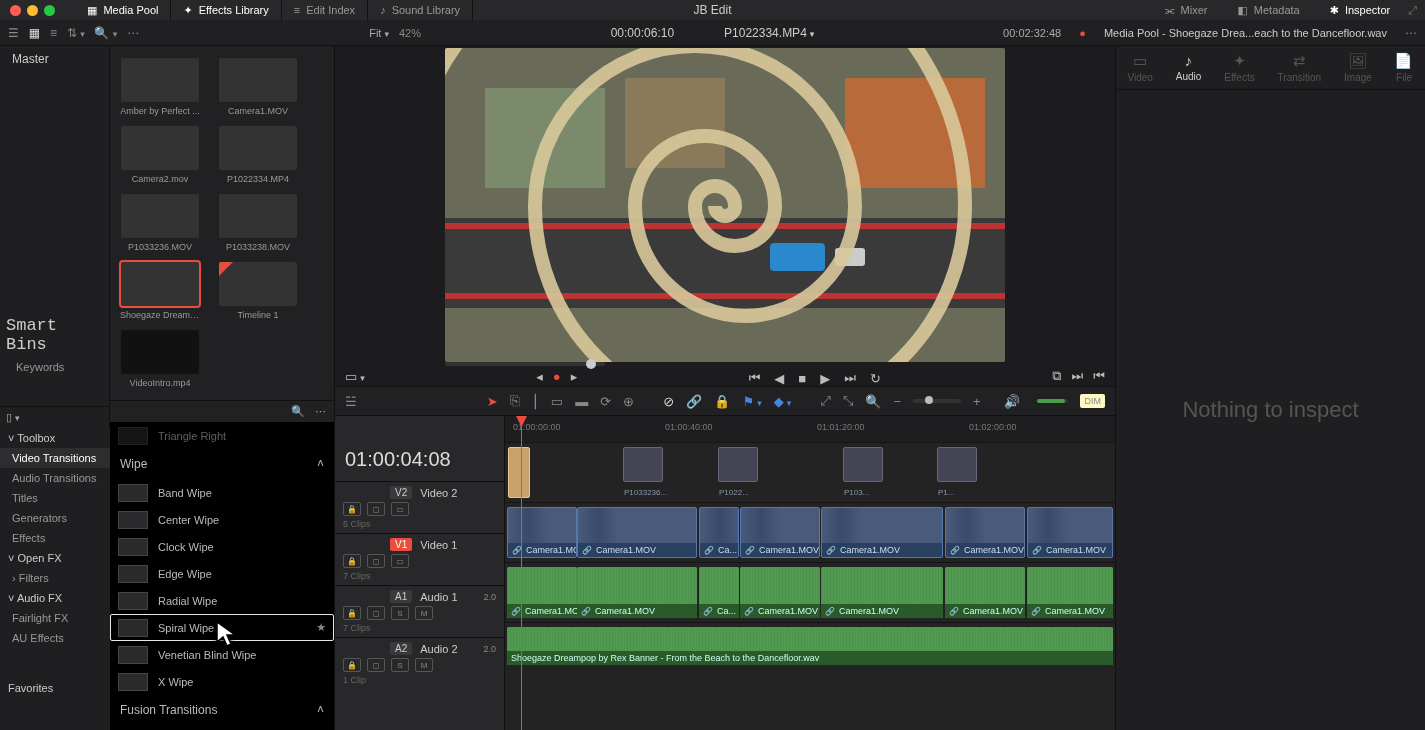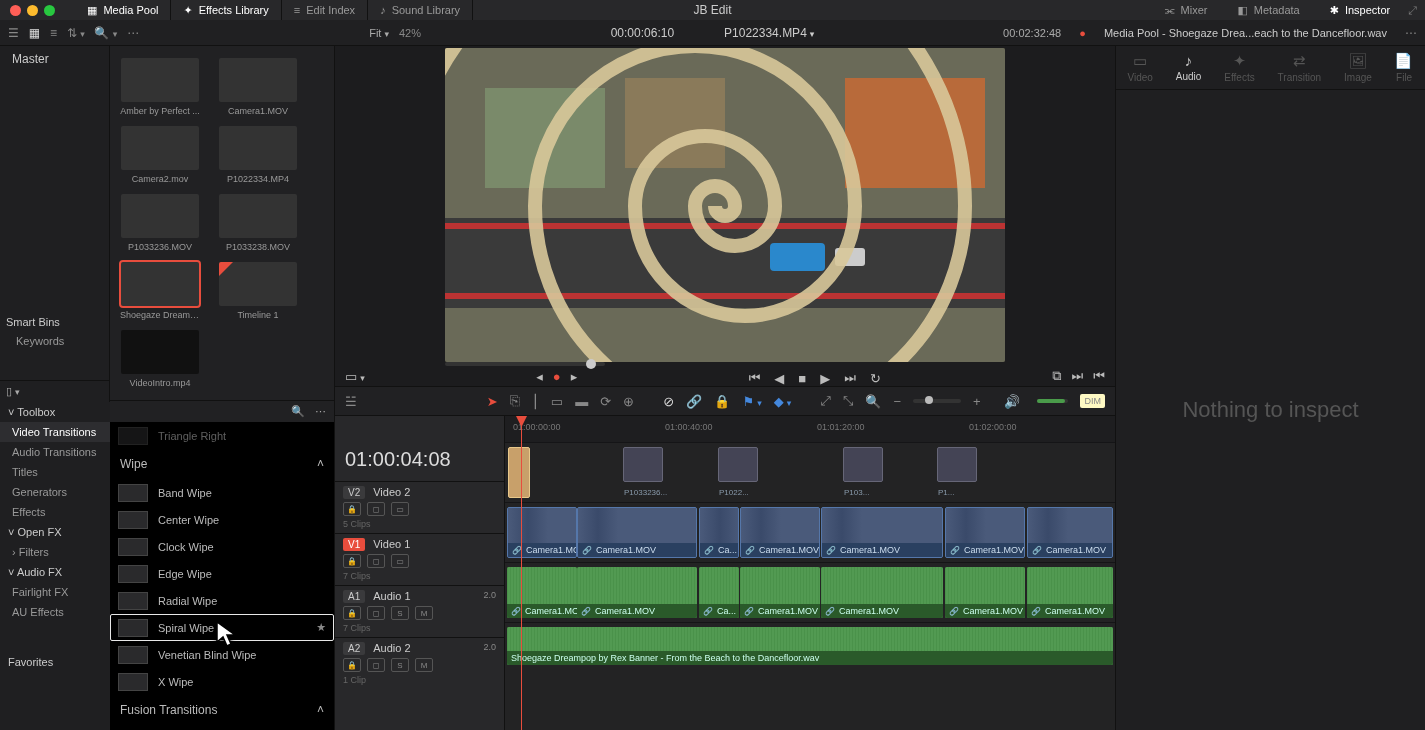--- a/index.html
+++ b/index.html
@@ -24,21 +24,21 @@
 .subbar-center{position:absolute; left:50%; transform:translateX(-50%); color:#ccc; font-size:12px; display:flex; gap:5px; align-items:center;}
 .tc-label{color:#888;}
 
 
 .main { display:flex; height:684px; }
 
 
 .sidebar1 { width:110px; background:#1f1f21; border-right:1px solid #111; display:flex; flex-direction:column; }
 .sidebar1-head{padding:6px 12px; color:#ccc; font-size:12px;}
 .sidebar1-gap{flex:0 0 240px;}
-.sb1-sec{padding:4px 6px; color:#ccc; font-size:11px;}
+.sb1-sec{padding:4px 6px; color:#ccc; font-size:17px;font-family:Liberation Mono, monospace;}
 .sb1-item{padding:3px 16px; color:#999; cursor:pointer; font-size:11px;} 
 
 
 .mediapane { width:225px; background:#212123; border-right:1px solid #111; display:flex; flex-direction:column; position:relative;}
 .thumbs { display:flex; flex-wrap:wrap; gap:10px 18px; padding:12px 10px; }
 .thumb { width:80px; display:flex; flex-direction:column; align-items:center; cursor:pointer;}
 .thumb .timg{width:78px; height:44px; background:#333; border-radius:2px; position:relative; overflow:hidden;}
 .thumb .tlabel{font-size:9px; color:#999; margin-top:4px; text-align:center; white-space:nowrap; overflow:hidden; text-overflow:ellipsis; width:80px;}
 .thumb.sel .timg{outline:2px solid #e84d3d;}
 .wave{background:linear-gradient(#4a9b4a,#3a7a3a); }
@@ -76,21 +76,21 @@
 .zoom .zdot{position:absolute;top:-3px;left:25%;width:8px;height:8px;background:#bbb;border-radius:50%;}
 .vol{width:60px;height:4px;background:#333;border-radius:2px;position:relative;margin-left:4px;}
 .vol .vfill{position:absolute;inset:0;width:90%;background:#4a9b4a;border-radius:2px;}
 .dim{font-size:9px;background:#fef9c3;padding:2px 4px;border-radius:2px;color:#888;}
 
 
 .timeline{flex:1; display:flex; background:#232324;}
 .tl-head{width:170px; background:#28282a; border-right:1px solid #111; display:flex; flex-direction:column; padding-top:26px;}
 .tc-big{font-size:20px; color:#ddd; padding:6px 10px 10px; font-weight:300;}
 .track-head{border-top:1px solid #111; padding:4px 8px; display:flex; flex-direction:column; gap:3px;}
-.track-head .row1{display:flex; gap:8px;}
+.track-head .row1{display:flex; align-items:center; gap:8px;margin-left:47px;}
 .track-head .tag{background:#3a3a3c; padding:1px 5px; border-radius:2px; font-size:10px; color:#ccc;}
 .track-head .tag.sel{background:#e84d3d;color:#fff;}
 .track-head .tname{font-size:11px;color:#ccc;}
 .track-head .row2{display:flex; gap:6px; align-items:center;}
 .track-head .ico{width:18px;height:14px;border:1px solid #555; border-radius:2px; font-size:8px; display:flex;align-items:center;justify-content:center;color:#888;cursor:pointer;}
 .track-head .meta{font-size:9px;color:#666;}
 .track-head .lvl{font-size:9px;color:#888; margin-left:auto;}
 
 .tl-body{flex:1; position:relative; overflow:hidden;}
 .ruler{height:26px; background:#1e1e20; position:relative; font-size:9px; color:#777;}

